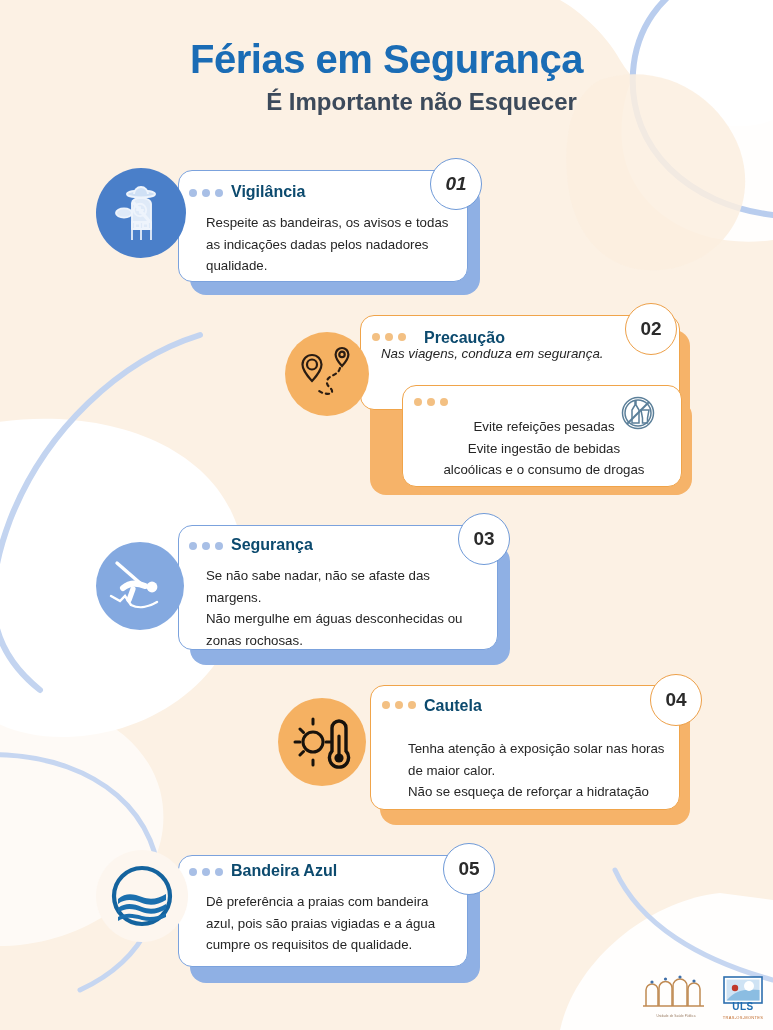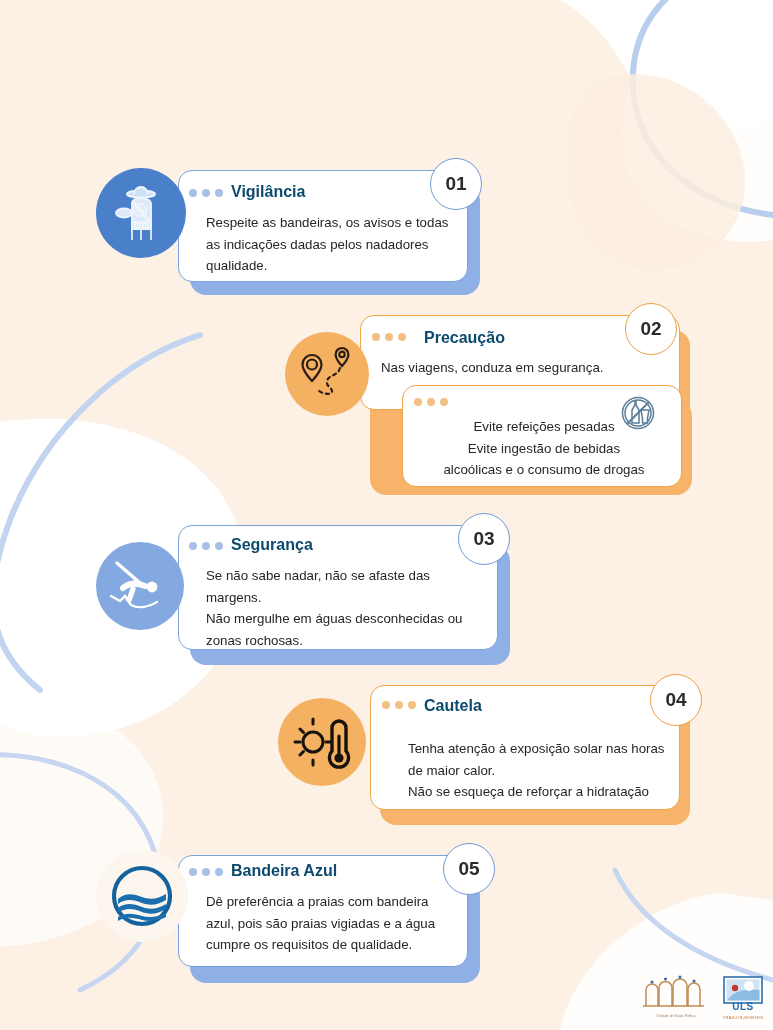--- a/index.html
+++ b/index.html
@@ -111,20 +111,24 @@
       <path d="M773,215 C690,205 628,150 633,72 C636,28 660,-5 700,-25" fill="none" stroke="#b9cdee" stroke-width="6" stroke-linecap="round"></path>
       <path d="M200,335 C120,360 45,430 10,520 C-20,600 -10,650 40,690" fill="none" stroke="#c3d4f0" stroke-width="6" stroke-linecap="round"></path>
       <path d="M-60,760 C30,742 120,770 150,840 C175,900 145,960 80,990" fill="none" stroke="#c6d6f1" stroke-width="5" stroke-linecap="round"></path>
       <path d="M773,980 C700,960 640,925 615,870" fill="none" stroke="#c6d6f1" stroke-width="5" stroke-linecap="round"></path>
 
       <path d="M600,80 C660,60 720,95 740,150 C760,210 720,265 660,270
                C610,274 575,240 568,185 C562,135 572,95 600,80 Z" fill="#fbeedf" opacity="0.85"></path>
     </svg>
   </div>
 
+  <div class="header">
+    <h1 class="title">Férias em Segurança</h1>
+    <h2 class="subtitle">É Importante não Esquecer</h2>
+  </div>
 
   <div class="card-block">
     <div class="shadowbox" style="left:190px;top:185px;width:290px;height:110px;background:#8fb0e4;"></div>
     <div class="panel blue" style="left:178px;top:170px;width:290px;height:112px;"></div>
 
     <div class="iconcircle blue-dark" style="left:96px;top:168px;width:90px;height:90px;">
       <svg width="62" height="62" viewBox="0 0 62 62">
         <g fill="none" stroke="#eef4fc" stroke-width="1.9" stroke-linejoin="round">
           <ellipse cx="31" cy="12" rx="14" ry="3.4" fill="#cfe0f5" stroke="#eef4fc"></ellipse>
           <path d="M24,12 a7,7 0 0 1 14,0" fill="#cfe0f5"></path>
@@ -134,21 +138,21 @@
           <path d="M30,24.2 L30,31.8 M26.2,28 L33.8,28" stroke-width="1.8"></path>
           <rect x="22" y="40" width="19" height="7" fill="#dfeaf8"></rect>
           <rect x="25" y="41.5" width="5" height="4.5" fill="none"></rect>
           <rect x="33" y="41.5" width="5" height="4.5" fill="none"></rect>
           <path d="M22,47 L22,58 M31,47 L31,58 M41,47 L41,58" stroke-width="1.7"></path>
           <ellipse cx="14" cy="31" rx="8" ry="4.6" fill="#dfeaf8"></ellipse>
         </g>
       </svg>
     </div>
 
-    <div class="badge blue" style="left:430px;top:158px;">01</div>
+    <div class="badge blue" style="left:430px;top:158px;font-style:italic;">01</div>
 
     <div class="dots blue" style="left:189px;top:189px;">
       <span></span>
         <span></span>
         <span></span>
     </div>
     <div class="ctitle" style="left:231px;top:183px;">Vigilância</div>
     <div class="ctext" style="left:206px;top:212px;width:250px;">Respeite as bandeiras, os avisos e todas as indicações dadas pelos nadadores qualidade.</div>
   </div>
 
@@ -169,21 +173,21 @@
     </div>
 
     <div class="badge orange" style="left:625px;top:303px;">02</div>
 
     <div class="dots orange" style="left:372px;top:333px;">
       <span></span>
         <span></span>
         <span></span>
     </div>
     <div class="ctitle" style="left:424px;top:329px;">Precaução</div>
-    <div class="ctext" style="left:381px;top:357px;width:290px;">Nas viagens, conduza em segurança.</div>
+    <div class="ctext" style="left:381px;top:343px;width:290px;font-style:italic;">Nas viagens, conduza em segurança.</div>
 
     <div class="shadowbox" style="left:412px;top:400px;width:280px;height:95px;background:#f6b369;"></div>
     <div class="panel orange" style="left:402px;top:385px;width:280px;height:102px;"></div>
     <div class="dots orange" style="left:414px;top:398px;">
       <span></span>
         <span></span>
         <span></span>
     </div>
     <div class="ctext" style="left:424px;top:416px;width:240px;white-space:pre-line;text-align:center;">Evite refeições pesadas
 Evite ingestão de bebidas

